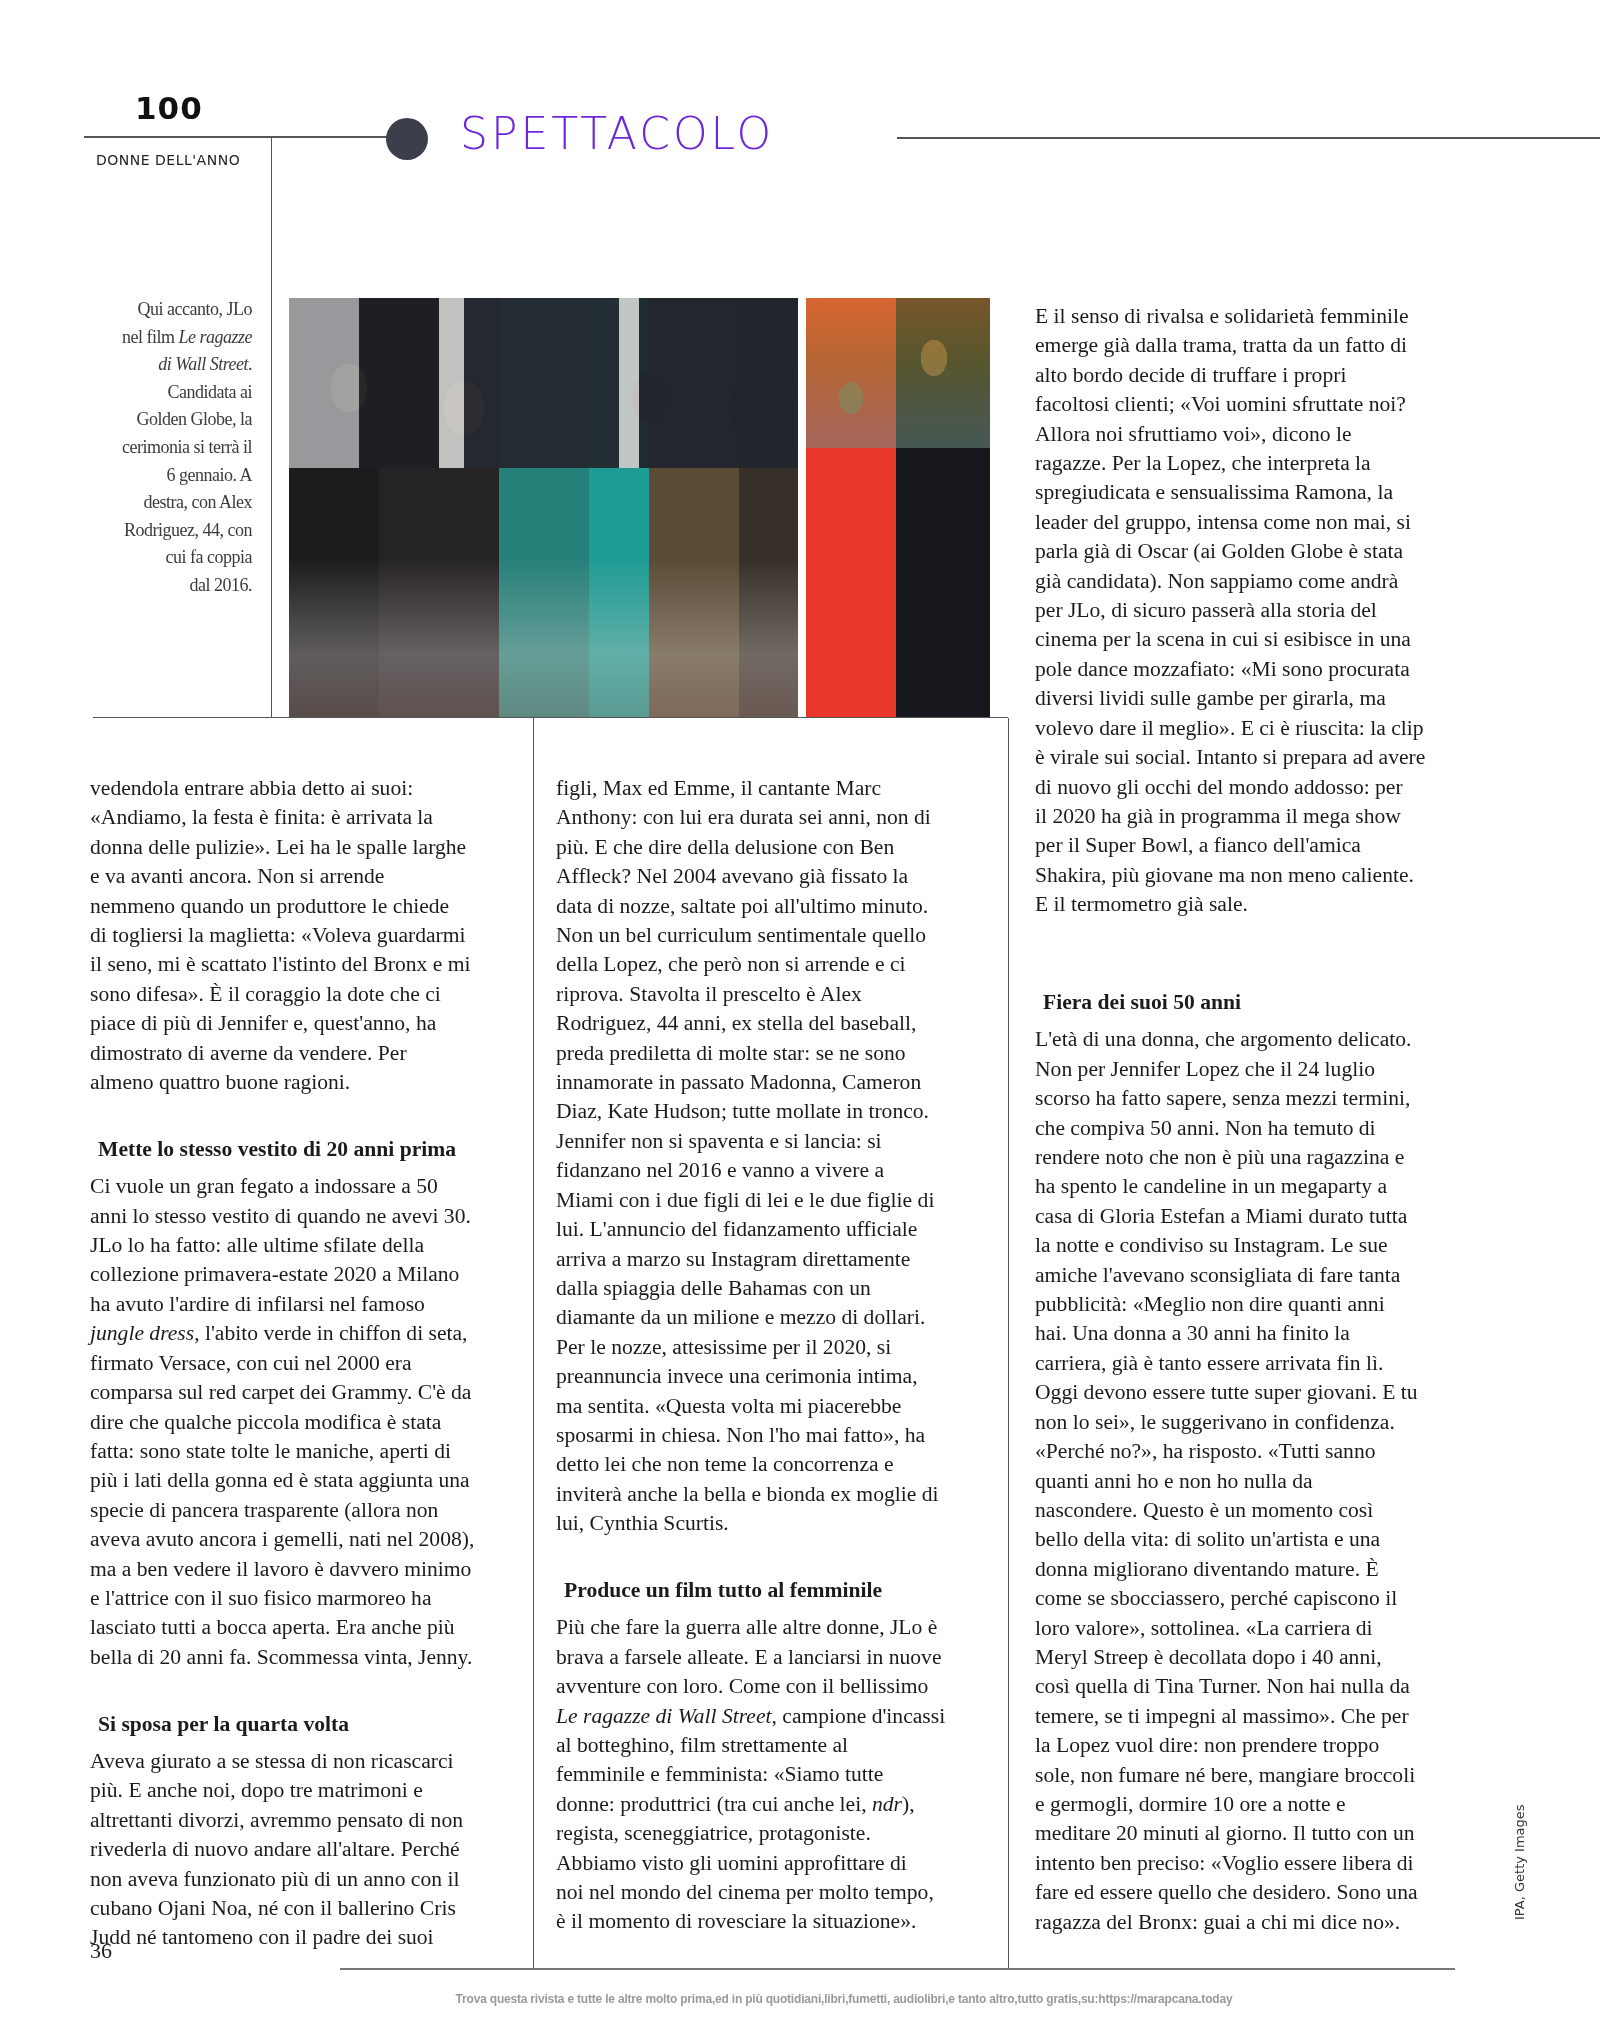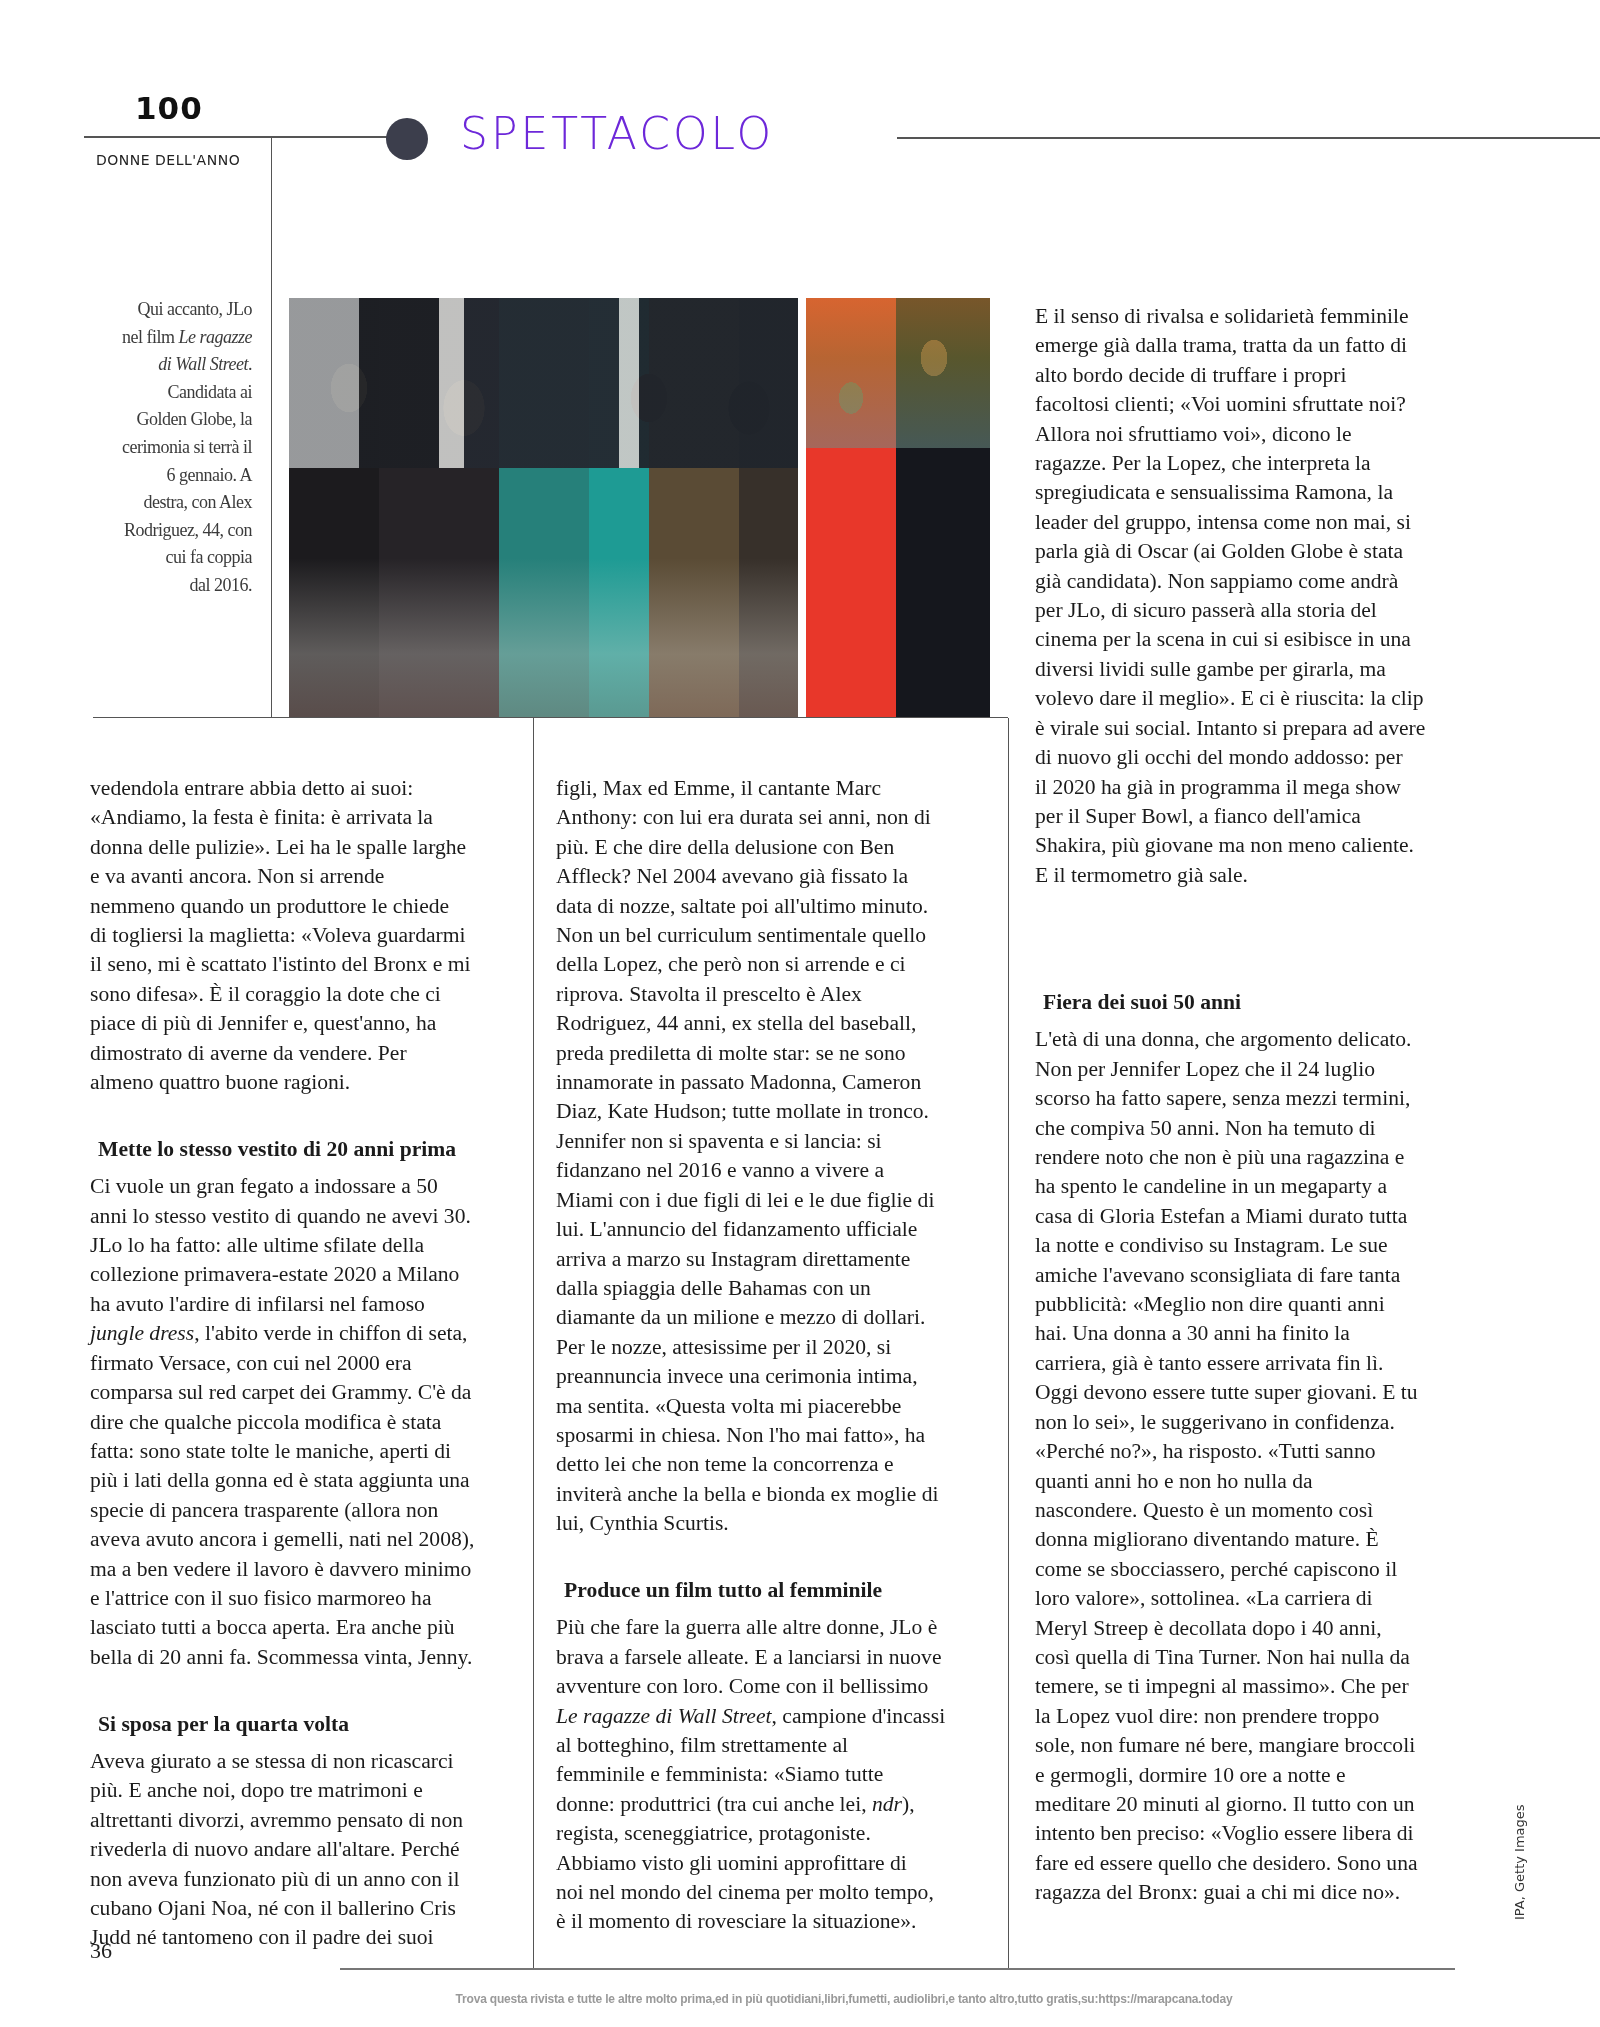--- a/index.html
+++ b/index.html
@@ -186,20 +186,21 @@
       <span class="line">alto bordo decide di truffare i propri</span>
       <span class="line">facoltosi clienti; «Voi uomini sfruttate noi?</span>
       <span class="line">Allora noi sfruttiamo voi», dicono le</span>
       <span class="line">ragazze. Per la Lopez, che interpreta la</span>
       <span class="line">spregiudicata e sensualissima Ramona, la</span>
       <span class="line">leader del gruppo, intensa come non mai, si</span>
       <span class="line">parla già di Oscar (ai Golden Globe è stata</span>
       <span class="line">già candidata). Non sappiamo come andrà</span>
       <span class="line">per JLo, di sicuro passerà alla storia del</span>
       <span class="line">cinema per la scena in cui si esibisce in una</span>
+      <span class="line">pole dance mozzafiato: «Mi sono procurata</span>
       <span class="line">diversi lividi sulle gambe per girarla, ma</span>
       <span class="line">volevo dare il meglio». E ci è riuscita: la clip</span>
       <span class="line">è virale sui social. Intanto si prepara ad avere</span>
       <span class="line">di nuovo gli occhi del mondo addosso: per</span>
       <span class="line">il 2020 ha già in programma il mega show</span>
       <span class="line">per il Super Bowl, a fianco dell'amica</span>
       <span class="line">Shakira, più giovane ma non meno caliente.</span>
       <span class="line">E il termometro già sale.</span>
     </div>
 </div>
@@ -216,20 +217,21 @@
       <span class="line">la notte e condiviso su Instagram. Le sue</span>
       <span class="line">amiche l'avevano sconsigliata di fare tanta</span>
       <span class="line">pubblicità: «Meglio non dire quanti anni</span>
       <span class="line">hai. Una donna a 30 anni ha finito la</span>
       <span class="line">carriera, già è tanto essere arrivata fin lì.</span>
       <span class="line">Oggi devono essere tutte super giovani. E tu</span>
       <span class="line">non lo sei», le suggerivano in confidenza.</span>
       <span class="line">«Perché no?», ha risposto. «Tutti sanno</span>
       <span class="line">quanti anni ho e non ho nulla da</span>
       <span class="line">nascondere. Questo è un momento così</span>
+      <span class="line">bello della vita: di solito un'artista e una</span>
       <span class="line">donna migliorano diventando mature. È</span>
       <span class="line">come se sbocciassero, perché capiscono il</span>
       <span class="line">loro valore», sottolinea. «La carriera di</span>
       <span class="line">Meryl Streep è decollata dopo i 40 anni,</span>
       <span class="line">così quella di Tina Turner. Non hai nulla da</span>
       <span class="line">temere, se ti impegni al massimo». Che per</span>
       <span class="line">la Lopez vuol dire: non prendere troppo</span>
       <span class="line">sole, non fumare né bere, mangiare broccoli</span>
       <span class="line">e germogli, dormire 10 ore a notte e</span>
       <span class="line">meditare 20 minuti al giorno. Il tutto con un</span>

